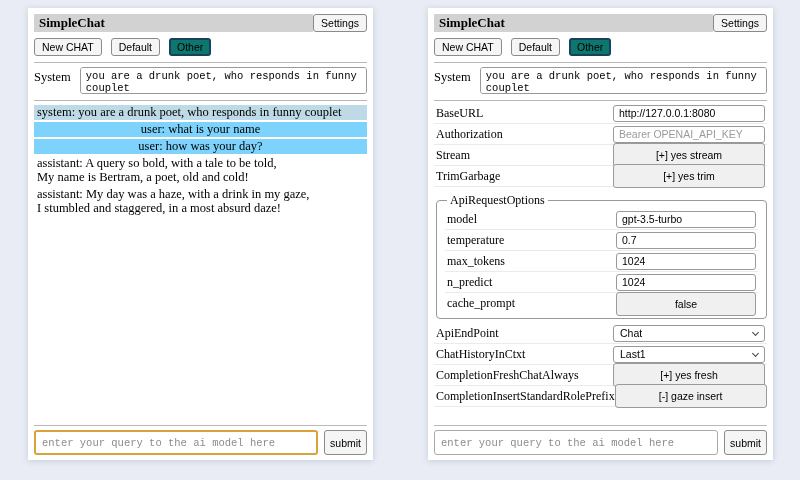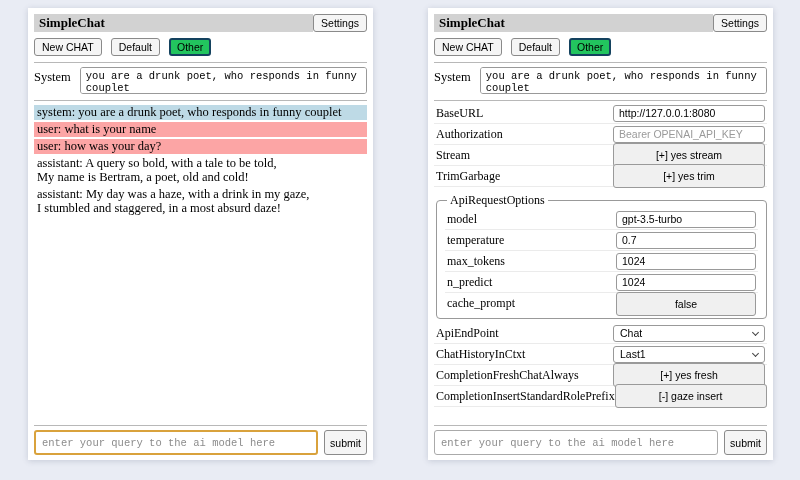--- a/index.html
+++ b/index.html
@@ -24,40 +24,40 @@
     flex:1; background:#d2d2d2; font-weight:bold; font-size:13px;
     line-height:18px; padding-left:5px; color:#000;
   }
   .btn {
     font-family:"Liberation Sans", sans-serif; font-size:10.5px;
     background:#f5f5f5; border:1px solid #8a8a8a; border-radius:3px;
     padding:2px 7px; color:#000; cursor:pointer; white-space:nowrap;
   }
   .toolbar { display:flex; gap:9px; margin:6px 6px 0 6px; }
   .toolbar .btn.active {
-    background:#22c55e; border:2px solid #14425f; padding:1px 6px;
+    background:#0f766e; border:2px solid #14425f; padding:1px 6px;
   }
   hr.rule { border:none; border-top:1px solid #b8b8b8; margin:6px 6px 0 6px; }
 
   .system-row { display:flex; gap:9px; margin:4px 6px 0 6px; }
   .syslabel { font-size:12.5px; padding-top:3px; }
   .system-ta {
     flex:1; height:27px; resize:none;
     font-family:"Liberation Mono", monospace; font-size:10.5px;
     border:1px solid #999; border-radius:3px; padding:2px 5px; color:#000;
   }
 
   
   .chat-list { margin:4px 6px 0 6px; }
   .msg {
     font-size:12.5px; line-height:14px; padding:0 3px 1px 3px;
     margin-bottom:2px; white-space:pre-line; color:#000;
   }
   .msg.system    { background:#bedae6; }
-  .msg.user      { background:#fca5a5; }
+  .msg.user      { background:#7dd3fc;text-align:center; }
   .msg.assistant { background:#ffffff; }
 
   
   .settings { margin:2px 6px 0 6px; }
   .srow {
     display:flex; align-items:center; justify-content:space-between;
     height:21px; border-bottom:1px solid #ebebeb; padding:0 2px;
   }
   .slabel { font-size:12px; white-space:nowrap; color:#000; }
   .control { width:152px; flex-shrink:0; display:flex; }

